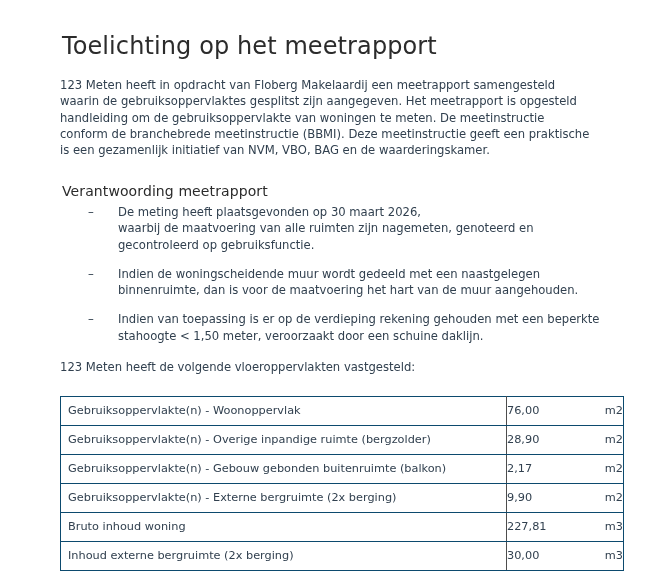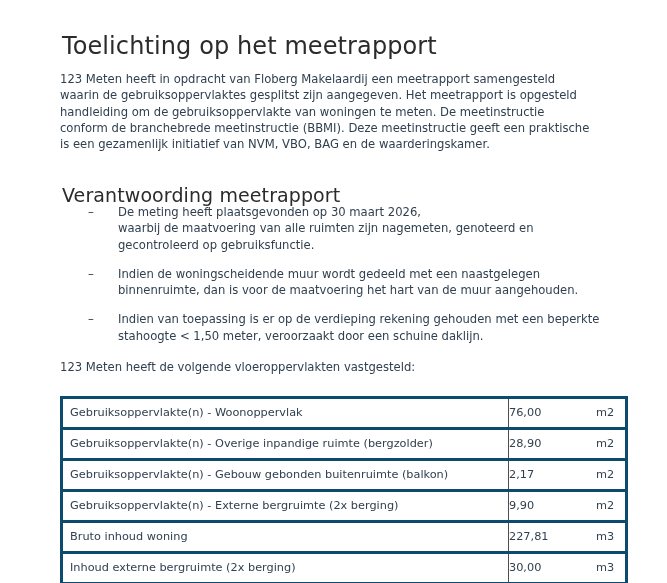--- a/index.html
+++ b/index.html
@@ -34,33 +34,33 @@
     font-weight: 400;
     line-height: 26px;
     color: #2b2b2b;
     letter-spacing: 0.1px;
     white-space: nowrap;
   }
   .h2 {
     position: absolute;
     left: 62px;
     top: 167px;
-    font-size: 19px;
+    font-size: 14px;
     font-weight: 400;
     line-height: 24px;
     color: #2b2b2b;
     letter-spacing: 0.1px;
     white-space: nowrap;
   }
 
   
   .intro {
     position: absolute;
     left: 60px;
-    top: 71px;
+    top: 77px;
     width: 515px;
     font-size: 11.6px;
     line-height: 16.3px;
     color: #31404f;
   }
   .intro .ln { display: block; white-space: nowrap; }
 
   
   .bullets {
     position: absolute;
@@ -107,40 +107,40 @@
     width: 540px;
   }
   table.areas {
     width: 540px;
     border-collapse: collapse;
     table-layout: fixed;
     font-size: 11.3px;
     color: #31404f;
   }
   table.areas td {
-    border: 3px solid #0c4a6e;
+    border: 1px solid #0c4a6e;
     height: 28px;
     padding: 0 0 0 7px;
     vertical-align: middle;
     line-height: 14px;
     white-space: nowrap;
     overflow: hidden;
     margin-top: 18px;
   }
   table.areas td.c-label  { width: 438px; border-right: 1px solid #4d4d4d; }
   table.areas td.c-value  {
     width: 62px;
     text-align: left;
     padding: 0 6px 0 0;
     border-left: none;
     border-right: none;
   }
   table.areas td.c-unit   {
     width: 40px;
-    text-align: center;
+    text-align: right;
     padding: 0 0 0 8px;
     border-left: none;
   }
 </style>
 </head>
 <body>
 
 <div class="page">
 
   <h1 class="h1">Toelichting op het meetrapport</h1>

